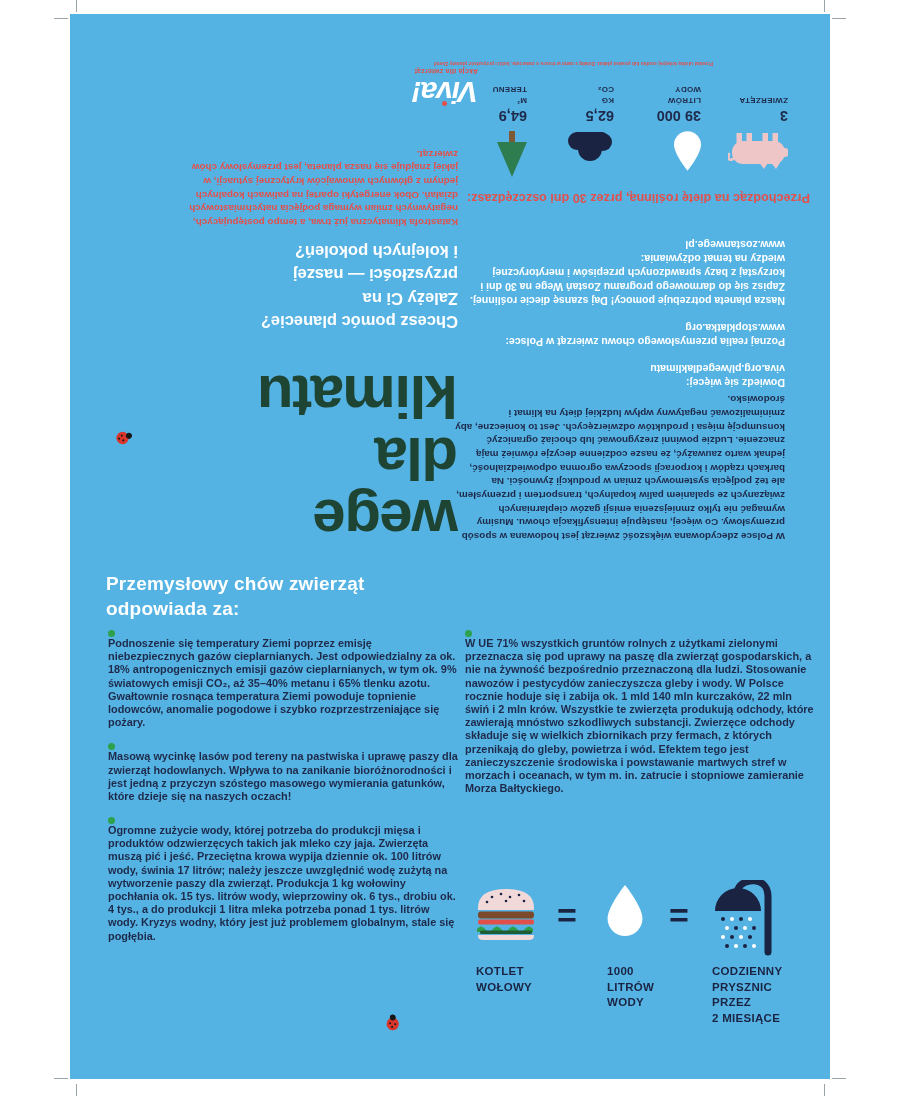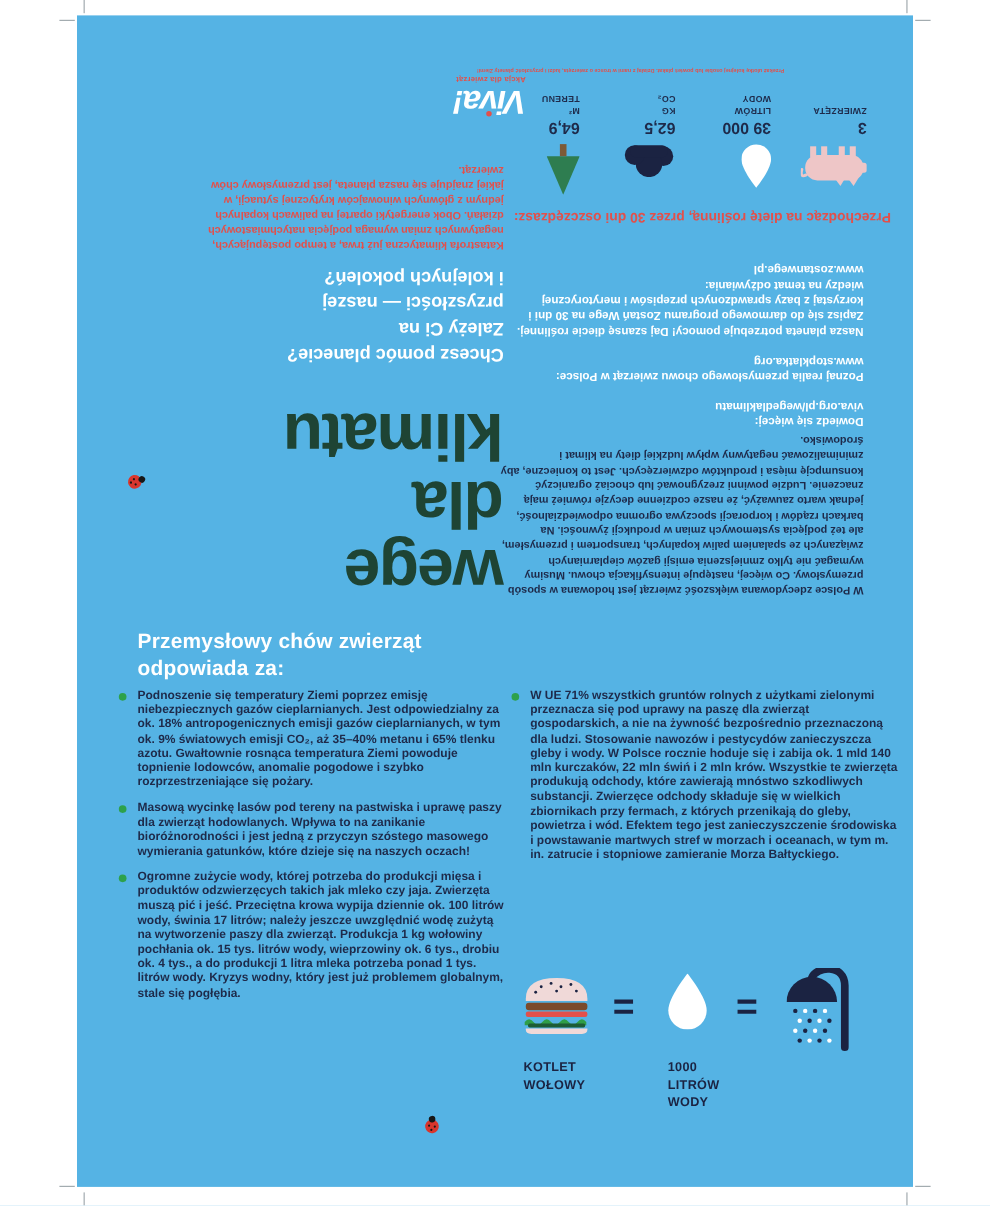--- a/index.html
+++ b/index.html
@@ -49,27 +49,27 @@
     letter-spacing:.2px; }
 
   .back-title { left:372px; top:-4px; width:390px; font-size:60px; font-weight:700;
     color:#1e4434; line-height:1.03; letter-spacing:-1.5px; }
   .back-question { left:372px; top:214px; width:300px; color:#ffffff;
     font-weight:700; font-size:16.5px; line-height:1.42; }
   .back-catastrophe { left:372px; top:318px; width:276px; color:#e2504b;
     font-weight:700; font-size:9.9px; line-height:1.38; }
 
   
-  .front-heading { position:absolute; left:55px; top:558px; width:360px;
+  .front-heading { position:absolute; left:36px; top:558px; width:360px;
     font-size:19px; font-weight:700; color:#ffffff; line-height:1.3;
     letter-spacing:.2px; }
   .col { position:absolute; top:612px; }
   .col-left  { left:38px;  width:350px; }
   .col-right { left:395px; width:352px; }
-  .bullet { display:flex; margin-bottom:10px; }
+  .bullet { display:flex; margin-bottom:10px;flex-direction:column; }
   .dot { flex:none; width:7px; height:7px; border-radius:50%; background:#2da14b;
     margin:4px 10px 0 0; }
   .btext { font-size:10.9px; font-weight:700; color:#1e2a4a; line-height:1.21; }
 
   .eq-item { position:absolute; }
   .equals { position:absolute; font-size:34px; font-weight:700; color:#1b2342;
     line-height:1; }
   .eq-label { position:absolute; font-size:11.5px; font-weight:700; color:#1b2342;
     line-height:1.35; letter-spacing:.3px; }
 
@@ -275,14 +275,18 @@
           <circle cx="39" cy="66" r="2" fill="#ffffff"></circle>
       </g>
     </svg>
   </div>
 
   <div class="eq-label pre" style="left:406px;top:950px;">KOTLET
 WOŁOWY</div>
   <div class="eq-label pre" style="left:537px;top:950px;">1000
 LITRÓW
 WODY</div>
+  <div class="eq-label pre" style="left:642px;top:950px;">CODZIENNY
+PRYSZNIC
+PRZEZ
+2 MIESIĄCE</div>
 
 </div>
 
 </body></html>

